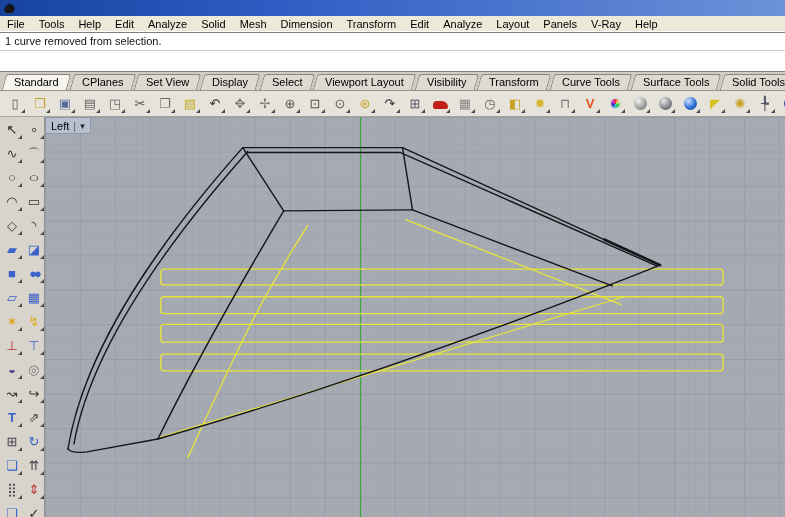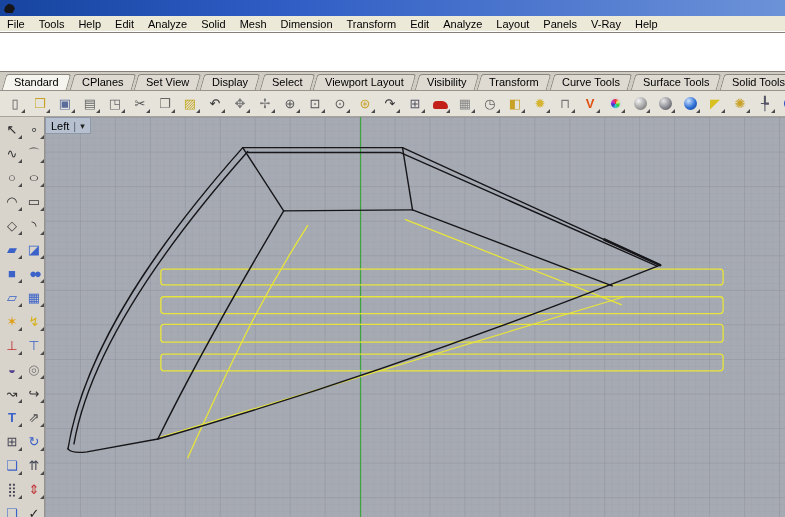--- a/index.html
+++ b/index.html
@@ -93,20 +93,21 @@
     <div class="menu-item">Transform</div>
     <div class="menu-item">Edit</div>
     <div class="menu-item">Analyze</div>
     <div class="menu-item">Layout</div>
     <div class="menu-item">Panels</div>
     <div class="menu-item">V-Ray</div>
     <div class="menu-item">Help</div>
   </div>
 
 <div class="cmdarea">
+  <div class="cmd-history">1 curve removed from selection.</div>
 </div>
 
 <div class="tabs" id="tabs">
     <div class="tab active"><span>Standard</span></div>
     <div class="tab"><span>CPlanes</span></div>
     <div class="tab"><span>Set View</span></div>
     <div class="tab"><span>Display</span></div>
     <div class="tab"><span>Select</span></div>
     <div class="tab"><span>Viewport Layout</span></div>
     <div class="tab"><span>Visibility</span></div>

